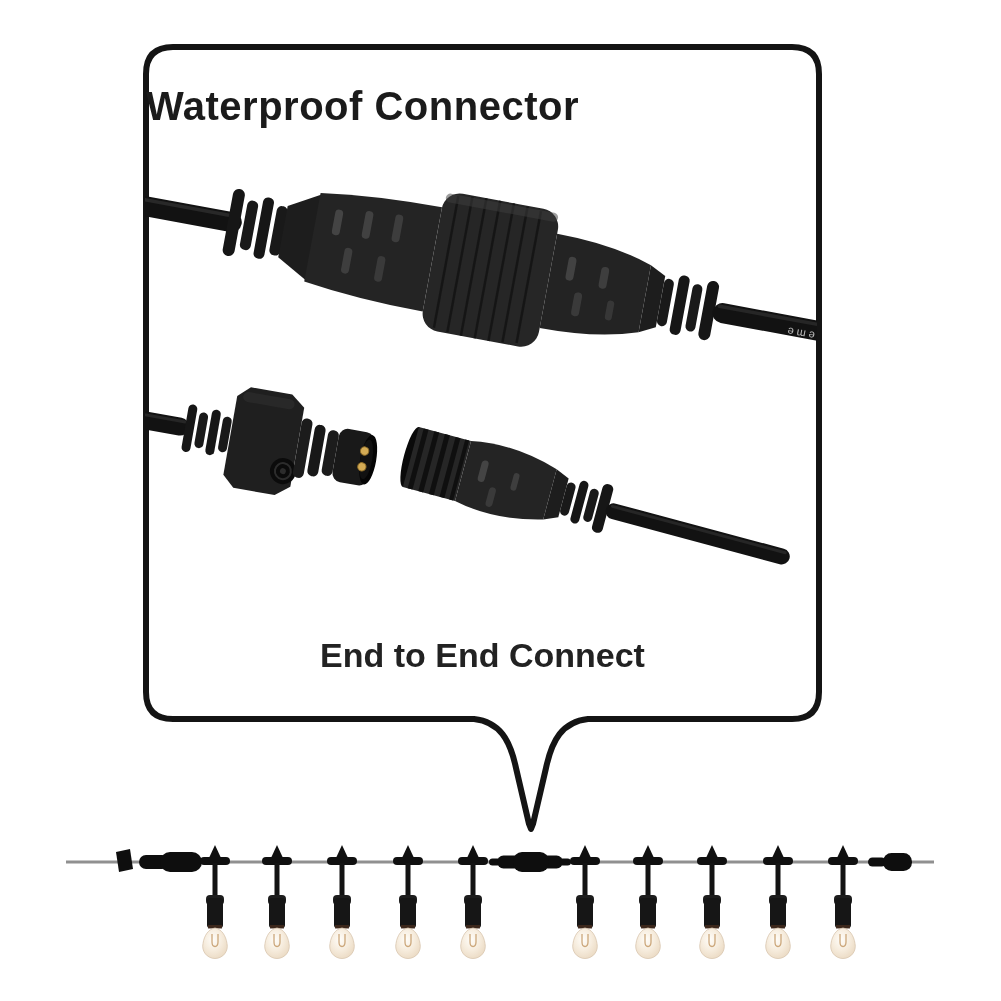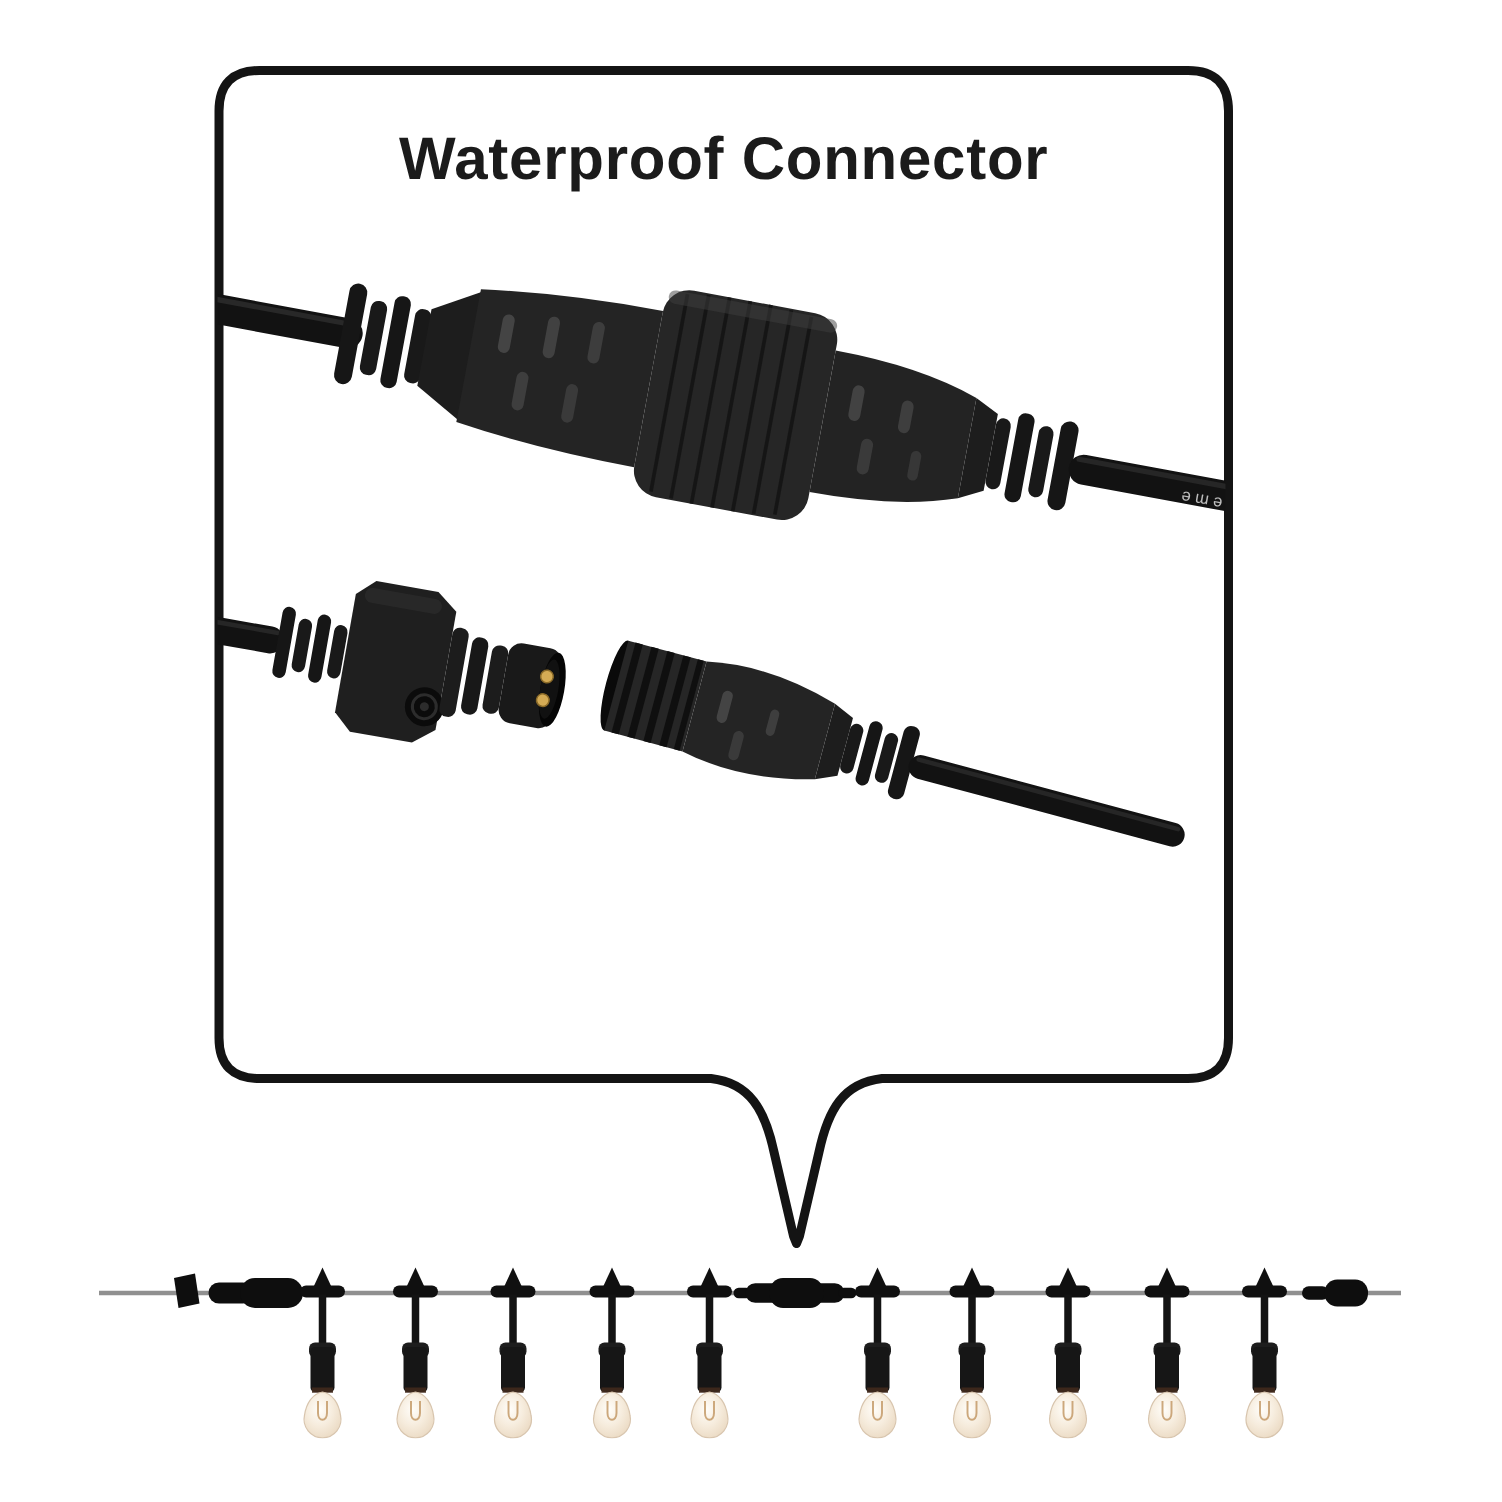--- a/index.html
+++ b/index.html
@@ -3,21 +3,21 @@
 <meta charset="utf-8">
 <style>
   html,body{margin:0;padding:0;background:#fff;}
   .stage{
     position:relative;width:1001px;height:1001px;background:#ffffff;
     overflow:hidden;font-family:"Liberation Sans",sans-serif;
   }
   .abs{position:absolute;}
   .title{
     position:absolute;left:146px;top:84px;width:673px;
-    text-align:center;font-size:40px;font-weight:700;color:#1b1b1b;
+    text-align:left;font-size:40px;font-weight:700;color:#1b1b1b;
     letter-spacing:0.5px;white-space:nowrap;
   }
   .caption{
     position:absolute;left:146px;top:636px;width:673px;
     text-align:center;font-size:34px;font-weight:600;color:#222;
     white-space:nowrap;
   }
 </style>
 </head>
 <body>
@@ -116,20 +116,21 @@
       <path d="M148,-26 L162,-20 L162,20 L148,26 Z" fill="#1d1d1d"></path>
       <rect x="162" y="-17" width="9" height="34" rx="4.5" fill="#191919"></rect>
       <rect x="174" y="-22" width="9" height="44" rx="4.5" fill="#161616"></rect>
       <rect x="186" y="-17" width="9" height="34" rx="4.5" fill="#191919"></rect>
       <rect x="197" y="-25" width="11" height="50" rx="5" fill="#161616"></rect>
       <rect x="206" y="-8" width="190" height="16" rx="8" fill="#121212"></rect>
       <rect x="210" y="-6" width="182" height="3" rx="1.5" fill="#3a3a3a" opacity="0.5"></rect>
     </g>
   </svg>
 
+  <div class="caption">End to End Connect</div>
 
   <svg class="abs" style="left:0;top:828px" width="1001" height="170" viewBox="0 0 1001 170">
     <defs>
       <radialGradient id="bulbGlass" cx="0.42" cy="0.38" r="0.8">
         <stop offset="0" stop-color="#fffdf9"></stop>
         <stop offset="0.45" stop-color="#f6ecdd"></stop>
         <stop offset="0.8" stop-color="#ecdcc6"></stop>
         <stop offset="1" stop-color="#e1ceb5"></stop>
       </radialGradient>
       <g id="drop-shape">

